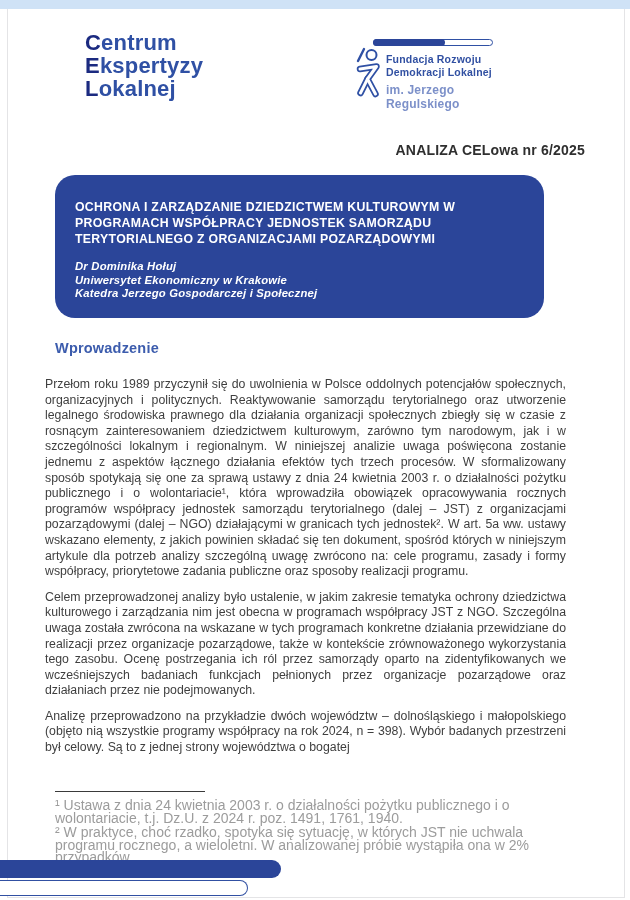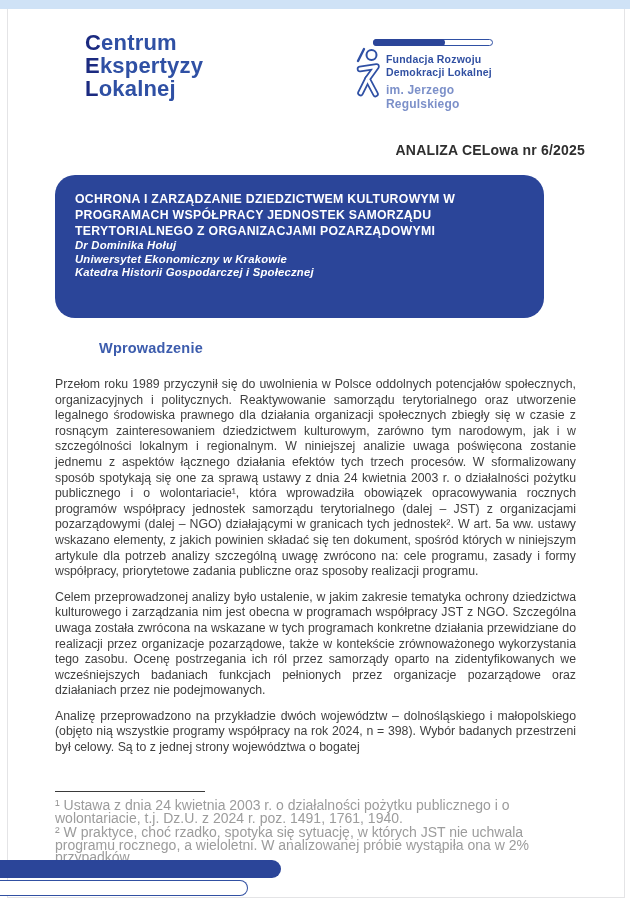--- a/index.html
+++ b/index.html
@@ -21,27 +21,27 @@
   .frdl-bar{position:absolute;left:18px;top:3px;width:120px;height:7px;border:1px solid #2f50a4;border-radius:4px;box-sizing:border-box;}
   .frdl-bar-fill{position:absolute;left:-1px;top:-1px;width:72px;height:7px;background:#2b4599;border-radius:4px;}
   .frdl-person{position:absolute;left:0;top:11px;}
   .frdl-text{position:absolute;left:31px;top:17px;}
   .frdl-name{font-size:10.5px;font-weight:700;color:#3150a2;line-height:13px;letter-spacing:.2px;}
   .frdl-sub{font-size:12px;font-weight:600;color:#7c90c9;margin-top:4px;letter-spacing:.2px;}
 
   .analiza-label{position:absolute;right:45px;top:142px;font-size:14px;font-weight:600;color:#2f2f2f;letter-spacing:.2px;}
 
   
-  .title-box{position:absolute;left:55px;top:175px;width:489px;height:143px;background:#2b4599;border-radius:20px;box-sizing:border-box;padding:16px 20px 0 20px;}
+  .title-box{position:absolute;left:55px;top:175px;width:489px;height:143px;background:#2b4599;border-radius:20px;box-sizing:border-box;padding:24px 20px 0 20px;}
   .title-box .title{font-size:12.3px;font-weight:700;color:#ffffff;line-height:16px;letter-spacing:.3px;}
-  .title-box .authors{font-style:italic;font-weight:600;font-size:11.3px;line-height:13.5px;color:#ffffff;letter-spacing:.2px;}
+  .title-box .authors{margin-top:13px;font-style:italic;font-weight:600;font-size:11.3px;line-height:13.5px;color:#ffffff;letter-spacing:.2px;}
 
-  .intro-heading{position:absolute;left:55px;top:340px;font-size:14.5px;font-weight:600;color:#3c5cad;letter-spacing:.2px;margin-left:44px;}
+  .intro-heading{position:absolute;left:55px;top:340px;font-size:14.5px;font-weight:600;color:#3c5cad;letter-spacing:.2px;}
 
-  .body-text{position:absolute;left:55px;top:377px;width:521px;font-size:12.3px;line-height:15.6px;color:#3f3f3f;text-align:justify;}
+  .body-text{position:absolute;left:45px;top:377px;width:521px;font-size:12.3px;line-height:15.6px;color:#3f3f3f;text-align:justify;}
   .body-text p{margin:0 0 10px 0;}
 
   .footnote-rule{position:absolute;left:55px;top:791px;width:150px;height:0;border-top:1px solid #3a3a3a;}
   .footnotes{position:absolute;left:55px;top:799px;width:523px;font-size:14px;line-height:12.6px;color:#9c9c9c;}
   .footnotes div{margin-bottom:2px;}
 
   .pill-dark{position:absolute;left:0;top:860px;width:281px;height:18px;background:#2b4599;border-radius:0 10px 10px 0;}
   .pill-outline{position:absolute;left:0;top:880px;width:247px;height:14px;background:#fff;border:1.5px solid #3150a2;border-left:none;border-radius:0 9px 9px 0;}
 </style>
 </head>
@@ -75,21 +75,21 @@
   </div>
 </div>
 
 <div class="analiza-label">ANALIZA CELowa nr 6/2025</div>
 
 <div class="title-box">
   <div class="title">OCHRONA I ZARZĄDZANIE DZIEDZICTWEM KULTUROWYM W PROGRAMACH WSPÓŁPRACY JEDNOSTEK SAMORZĄDU TERYTORIALNEGO Z ORGANIZACJAMI POZARZĄDOWYMI</div>
   <div class="authors">
     <div>Dr Dominika Hołuj</div>
     <div>Uniwersytet Ekonomiczny w Krakowie</div>
-    <div>Katedra Historii Gospodarczej i Społecznej</div>
+    <div>Katedra Jerzego Gospodarczej i Społecznej</div>
   </div>
 </div>
 
 <div class="intro-heading">Wprowadzenie</div>
 
 <div class="body-text">
   <p>Przełom roku 1989 przyczynił się do uwolnienia w Polsce oddolnych potencjałów społecznych, organizacyjnych i politycznych. Reaktywowanie samorządu terytorialnego oraz utworzenie legalnego środowiska prawnego dla działania organizacji społecznych zbiegły się w czasie z rosnącym zainteresowaniem dziedzictwem kulturowym, zarówno tym narodowym, jak i w szczególności lokalnym i regionalnym. W niniejszej analizie uwaga poświęcona zostanie jednemu z aspektów łącznego działania efektów tych trzech procesów. W sformalizowany sposób spotykają się one za sprawą ustawy z dnia 24 kwietnia 2003 r. o działalności pożytku publicznego i o wolontariacie¹, która wprowadziła obowiązek opracowywania rocznych programów współpracy jednostek samorządu terytorialnego (dalej – JST) z organizacjami pozarządowymi (dalej – NGO) działającymi w granicach tych jednostek². W art. 5a ww. ustawy wskazano elementy, z jakich powinien składać się ten dokument, spośród których w niniejszym artykule dla potrzeb analizy szczególną uwagę zwrócono na: cele programu, zasady i formy współpracy, priorytetowe zadania publiczne oraz sposoby realizacji programu.</p>
   <p>Celem przeprowadzonej analizy było ustalenie, w jakim zakresie tematyka ochrony dziedzictwa kulturowego i zarządzania nim jest obecna w programach współpracy JST z NGO. Szczególna uwaga została zwrócona na wskazane w tych programach konkretne działania przewidziane do realizacji przez organizacje pozarządowe, także w kontekście zrównoważonego wykorzystania tego zasobu. Ocenę postrzegania ich ról przez samorządy oparto na zidentyfikowanych we wcześniejszych badaniach funkcjach pełnionych przez organizacje pozarządowe oraz działaniach przez nie podejmowanych.</p>
   <p>Analizę przeprowadzono na przykładzie dwóch województw – dolnośląskiego i małopolskiego (objęto nią wszystkie programy współpracy na rok 2024, n = 398). Wybór badanych przestrzeni był celowy. Są to z jednej strony województwa o bogatej</p>
 </div>

